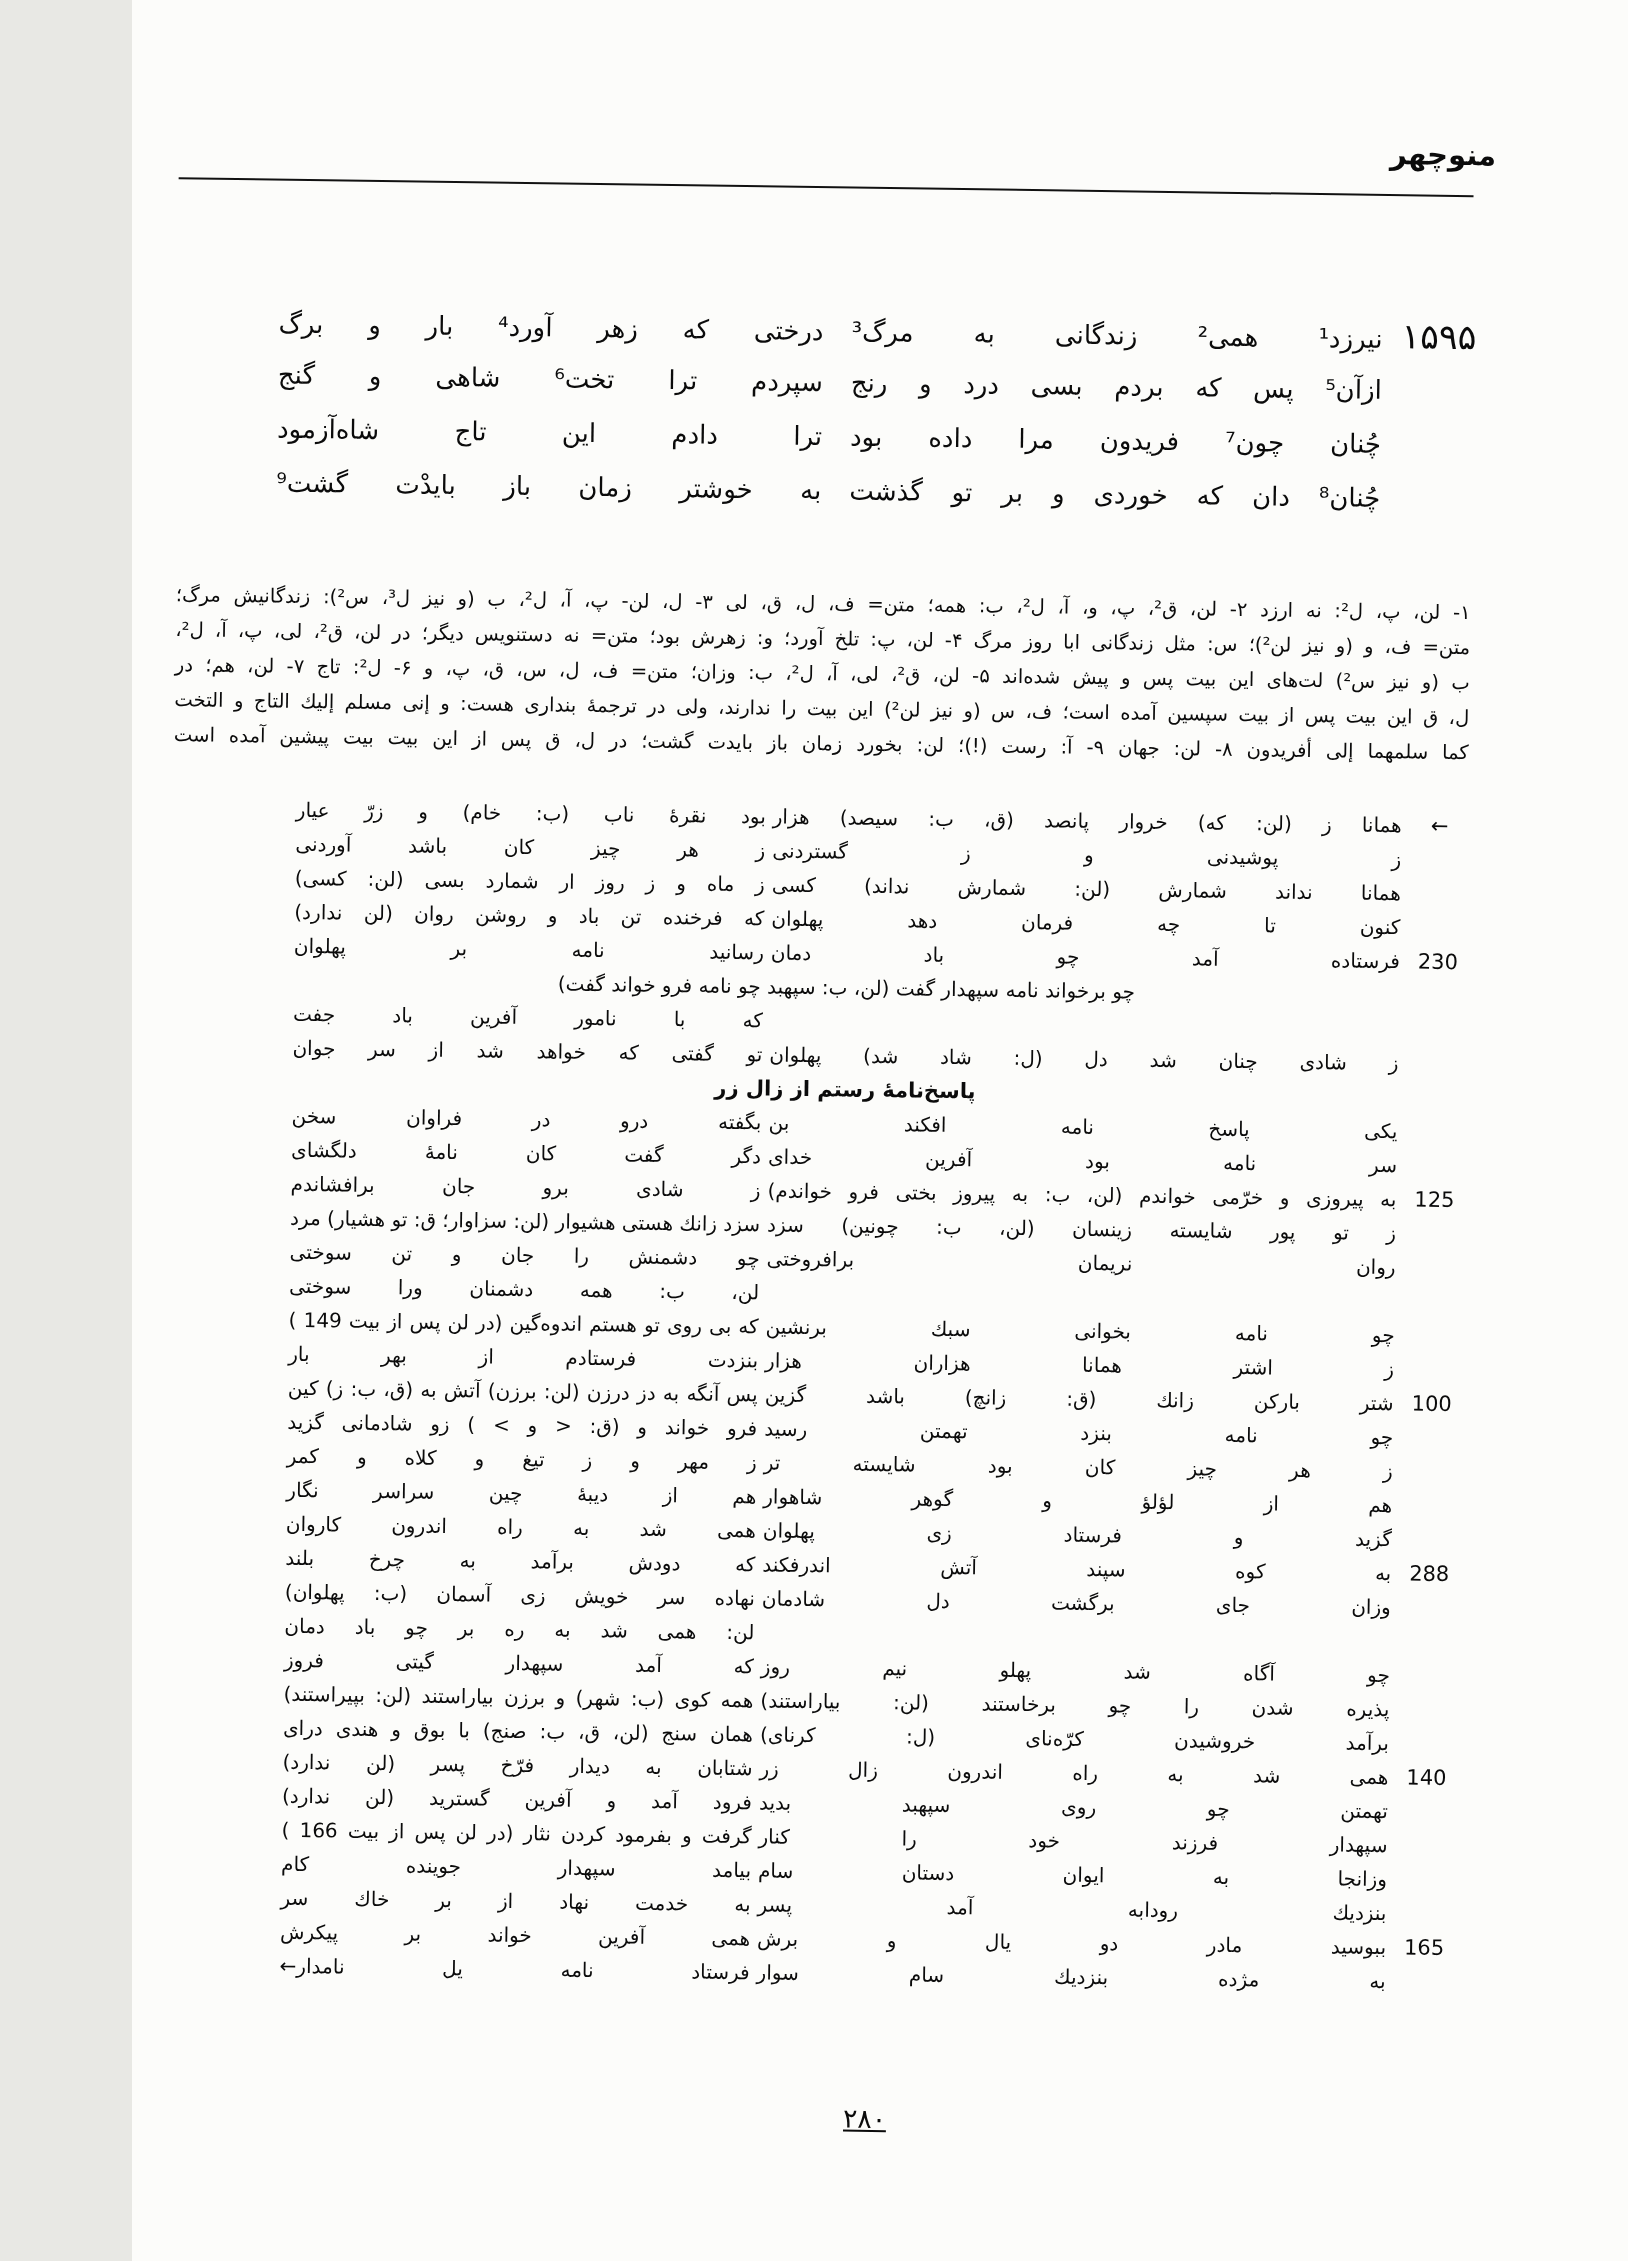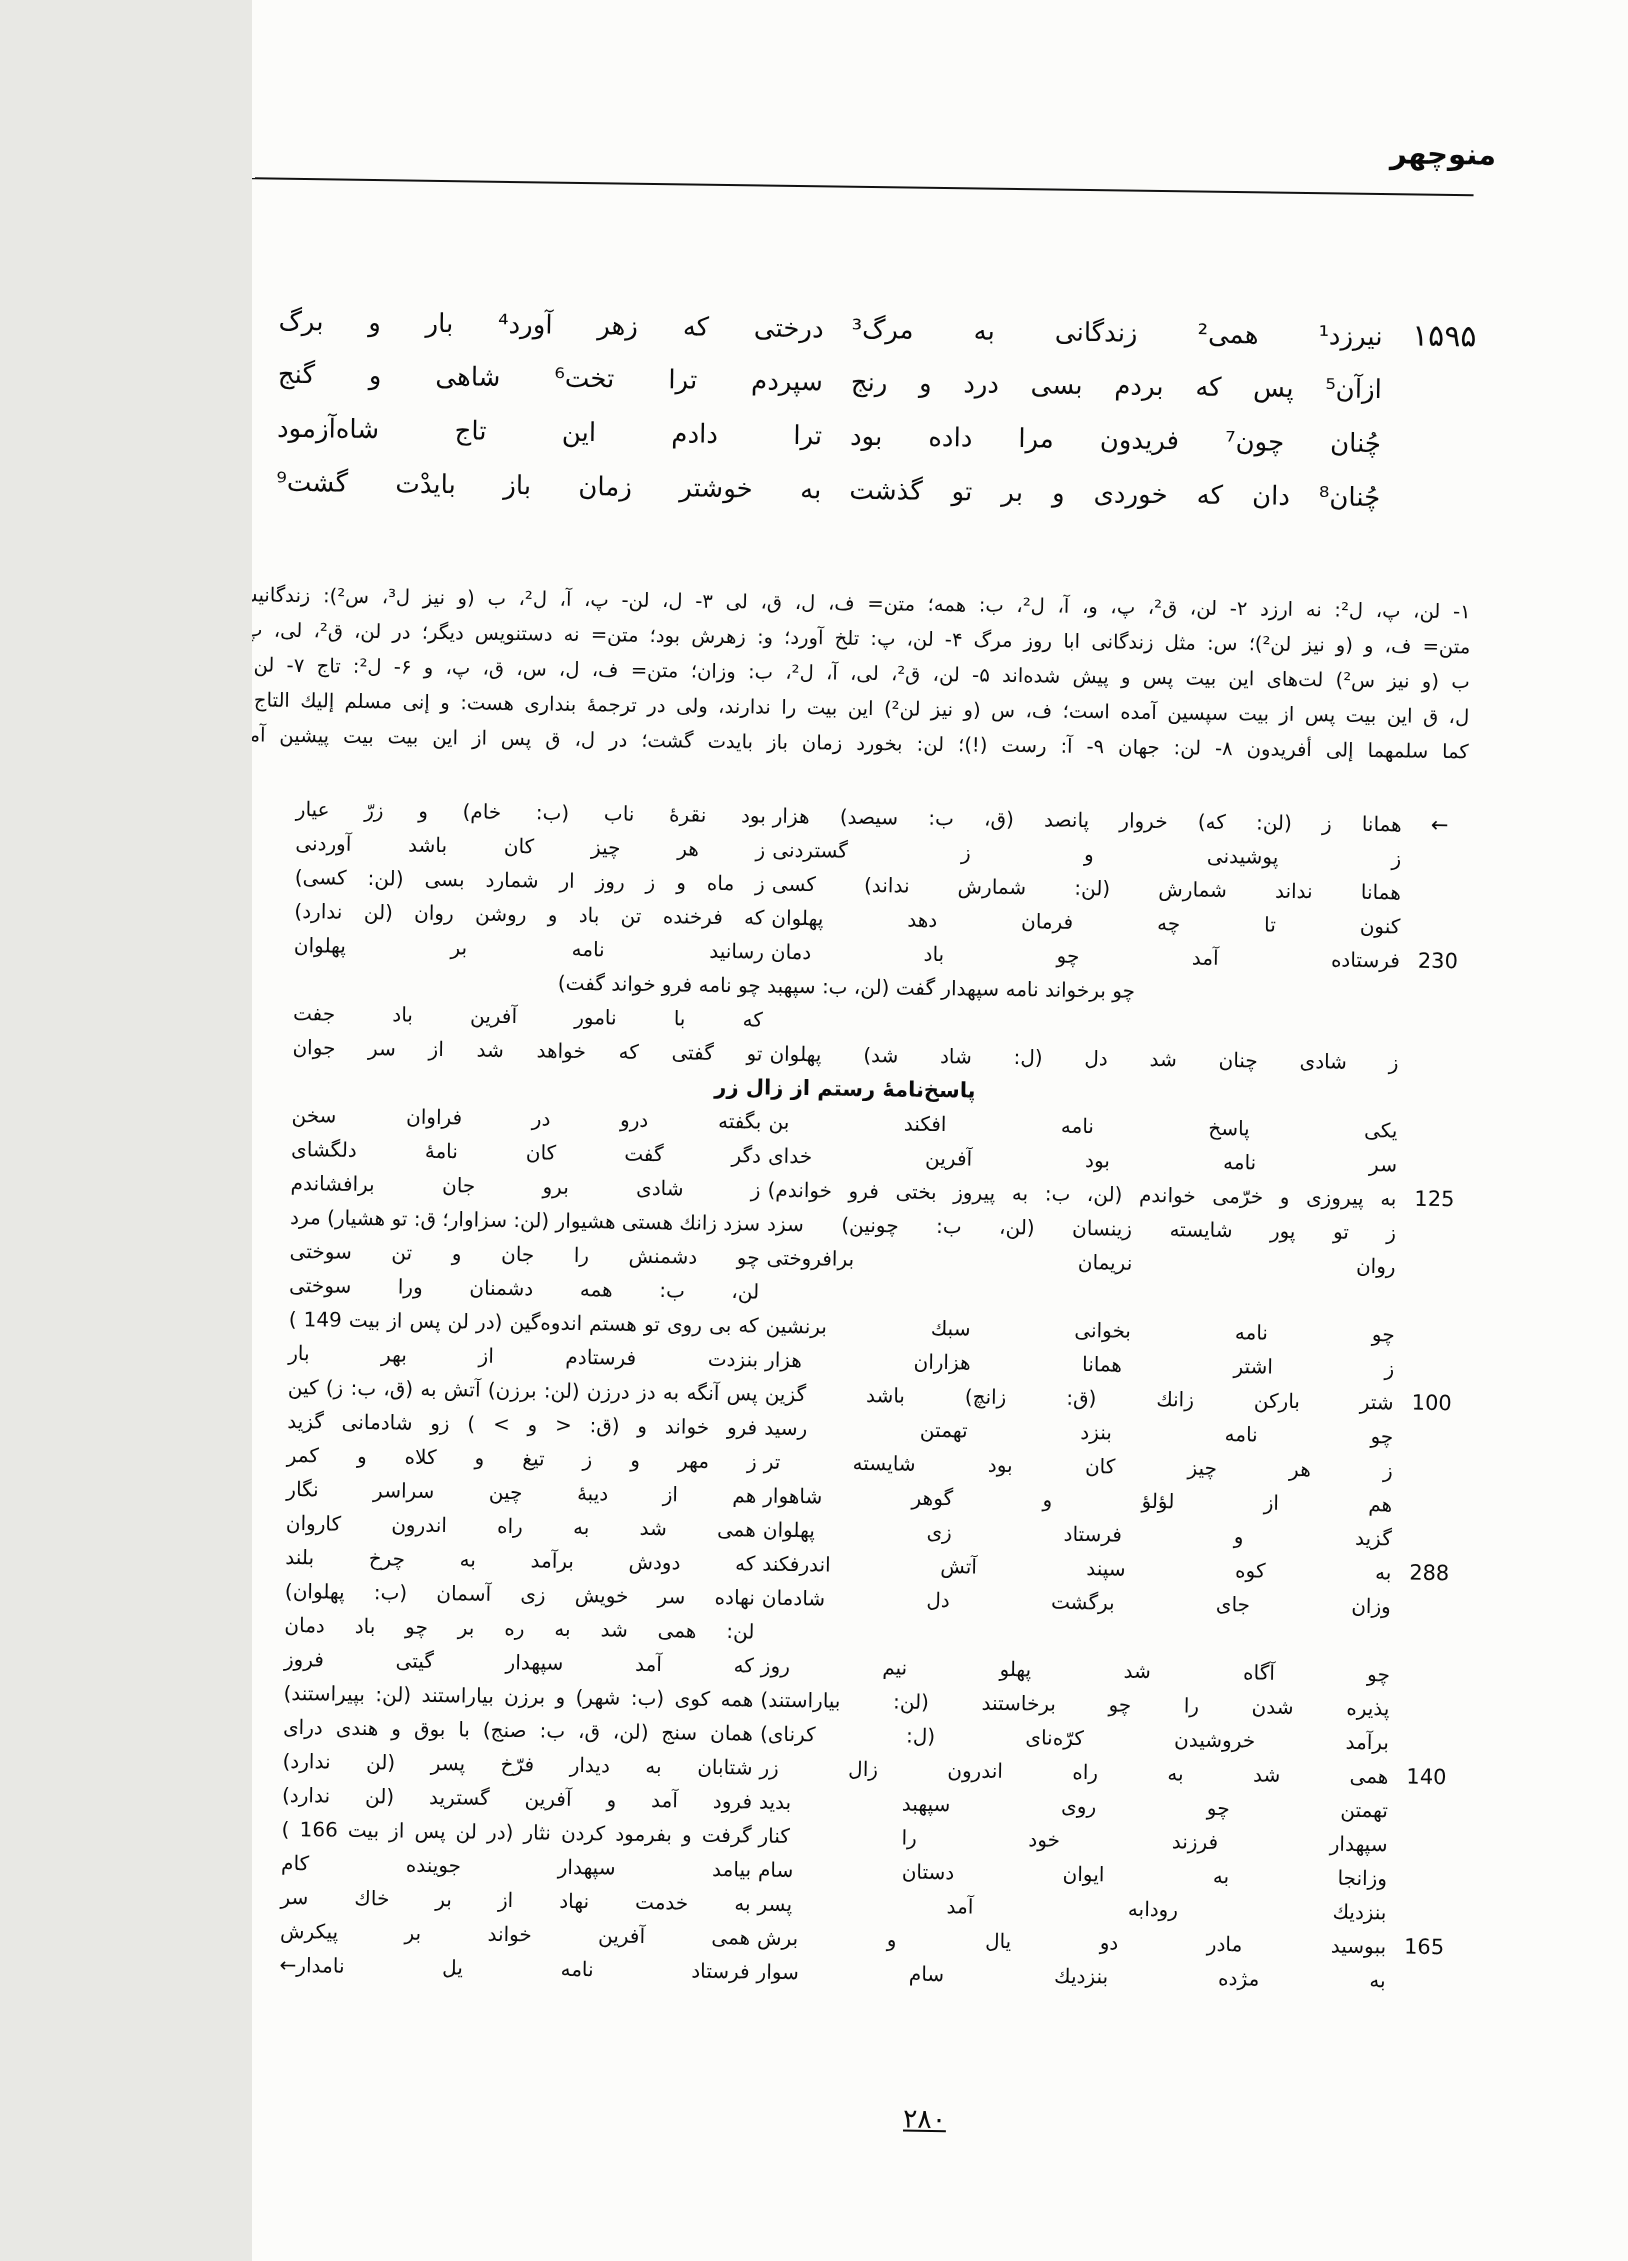--- a/index.html
+++ b/index.html
@@ -1,17 +1,17 @@
 <!DOCTYPE html>
 <html lang="fa" dir="rtl" style="font-size:11.2px"><head>
 <meta charset="utf-8">
 <style>
   html,body { margin:0; padding:0; background:#e8e8e4; }
   .page {
-    position:relative; width:1376px; height:2261px;
+    position:relative; width:1496px; height:2261px;
     background:#fcfcfa; color:#0b0b0b; overflow:hidden;
     font-family:"DejaVu Sans", sans-serif; direction:rtl;
   }
   .sheet { position:absolute; inset:0; transform:rotate(0.8deg); transform-origin:50% 45%; }
 
   
   .running-head {
     position:absolute; top:130px; right:144px;
     font-size:29px; font-weight:bold; letter-spacing:0.7px;
   }
@@ -22,21 +22,21 @@
 
   
   .verse-block {
     position:absolute; top:302px; right:161px; width:1199px;
     font-size:26px;
   }
   .v-row {
     display:grid; grid-template-columns:66px 531px 545px; column-gap:28px;
     height:54px; line-height:54px; align-items:baseline;
   }
-  .v-num { font-size:30px; text-align:right; }
+  .v-num { font-size:35px; text-align:right; }
   .hemi { text-align:justify; text-align-last:justify; overflow:visible; white-space:normal; }
 
   
   .footnotes {
     position:absolute; top:587px; right:163px; width:1295px;
     font-size:19.6px; line-height:35px;
   }
   .fn-line { text-align:justify; text-align-last:justify; height:35px; }
 
   

